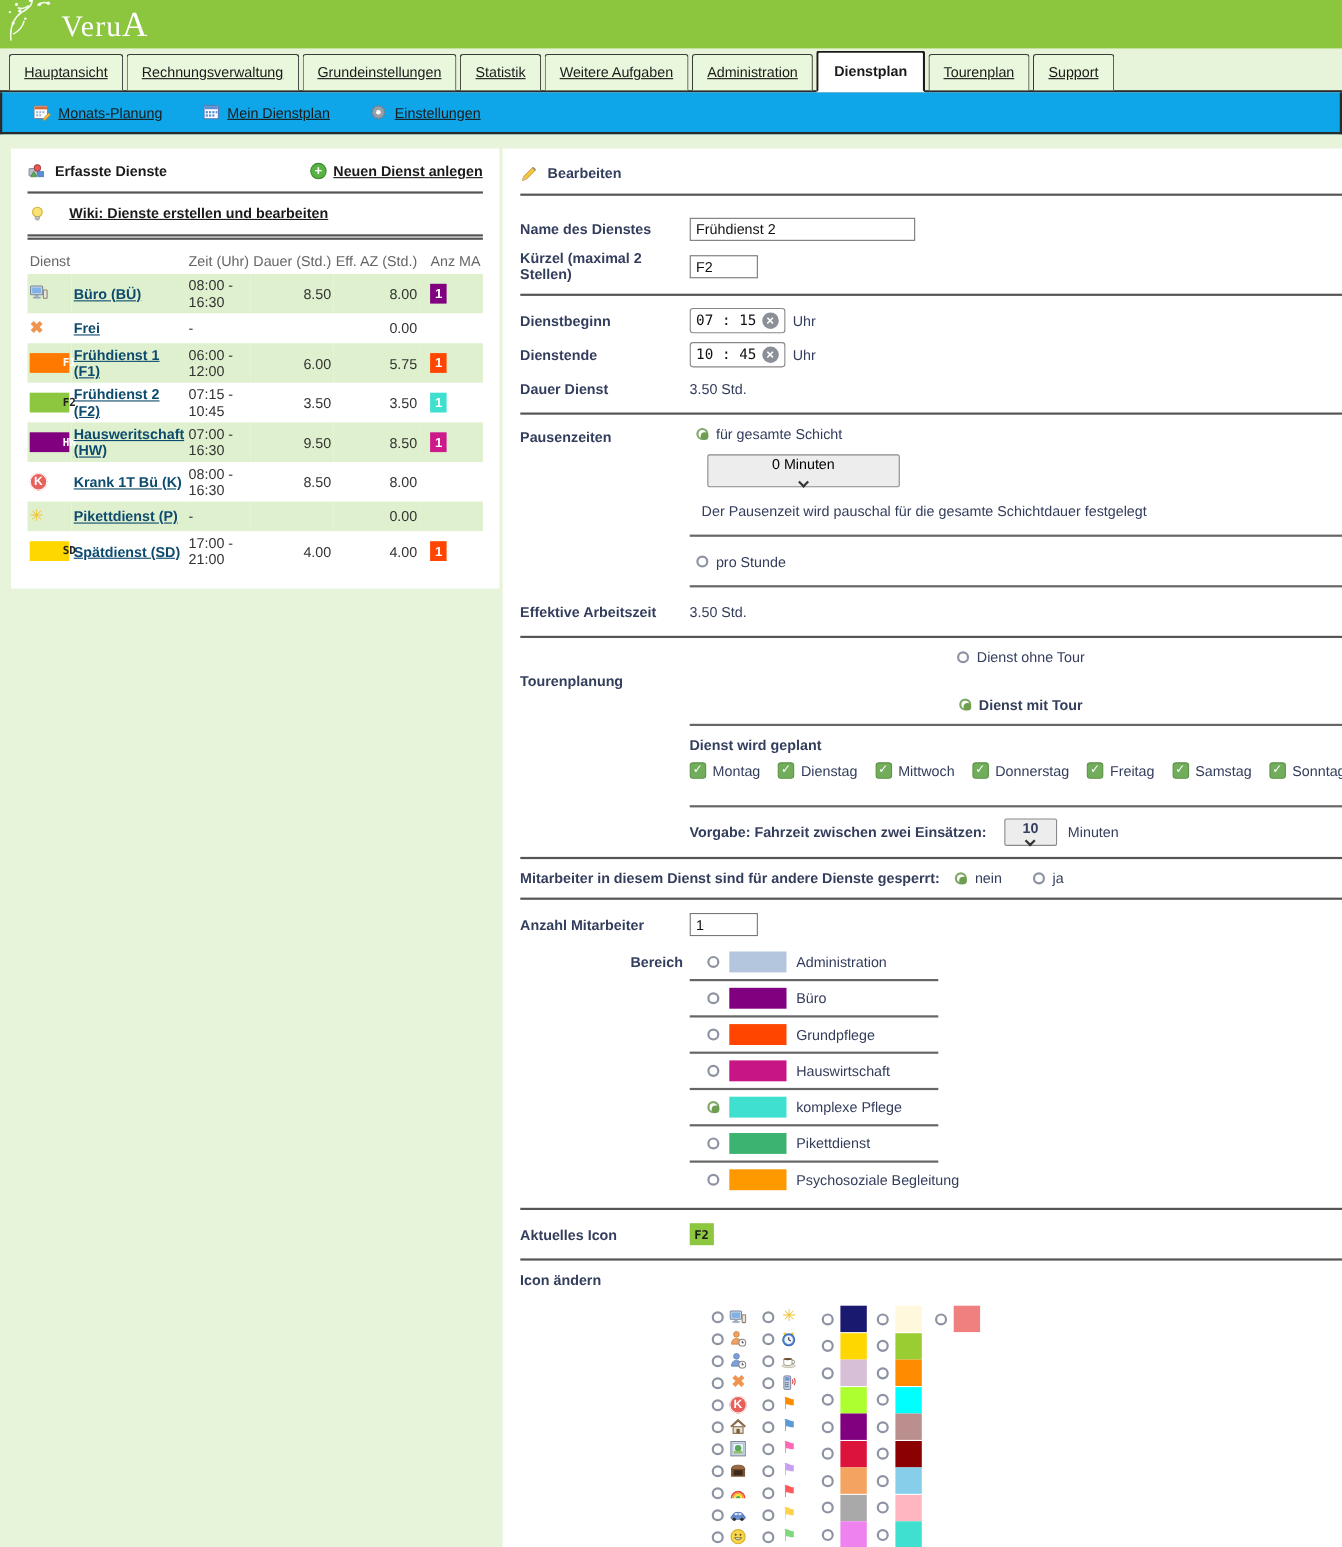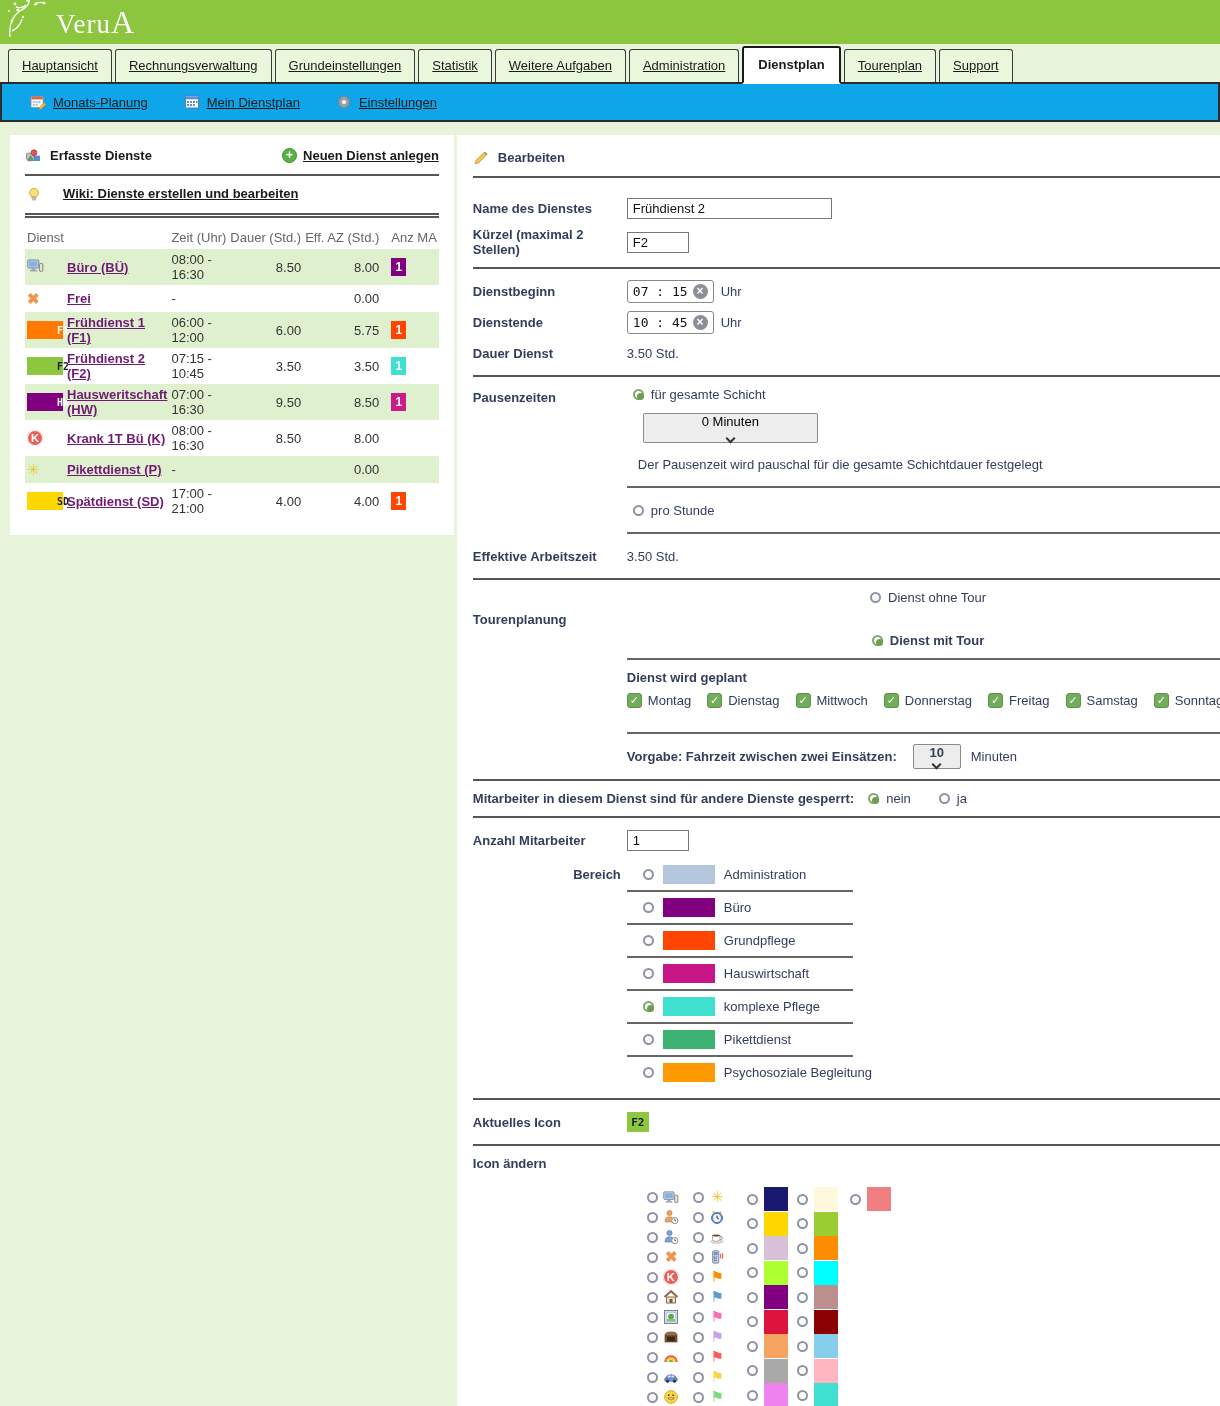--- a/index.html
+++ b/index.html
@@ -49,21 +49,21 @@
   .wiki-row { display:flex; align-items:flex-start; gap:21px; margin:10px 0; font-weight:bold; cursor:pointer; }
   .wiki-row .lbl { text-decoration:underline; color:#1a1a1a; }
   .dbl-hr { border-top:2px solid #555; border-bottom:2px solid #555; height:5px; margin:8px 0 4px 0; }
   table.dlist { width:100%; border-collapse:collapse; margin-top:8px; }
   table.dlist th { font-weight:normal; color:#666; text-align:left; padding:4px 2px; font-size:13px; white-space:nowrap;margin-top:34px; }
   table.dlist th.r { text-align:right; }
   table.dlist td { padding:3px 2px; height:27px; color:#333; }
   table.dlist td.r { text-align:right; }
   tr.zebra-a td { background:#DFF0CE; }
   tr.zebra-b td { background:#fff; }
-  .svc-link { font-weight:bold; text-decoration:underline; color:#701a75; cursor:pointer; }
+  .svc-link { font-weight:bold; text-decoration:underline; color:#0c4a6e; cursor:pointer; }
   .lb { width:18px; height:18px; display:flex; align-items:center; justify-content:center; font-family:"DejaVu Sans Mono", monospace; font-weight:bold; font-size:10px;padding-left:36px; }
   .lb-light { color:#fff; } .lb-dark { color:#222; }
   .k-badge { width:16px; height:16px; border-radius:50%; background:#E8605A; color:#fff; font-weight:bold; font-size:11px; display:flex; align-items:center; justify-content:center; box-shadow:inset 0 0 0 1px #fff; }
   .glyph { font-size:15px; line-height:16px; display:inline-block; }
   .x-g { color:#F0954F; font-weight:bold; }
   .ast-g { color:#F0C535; }
   .anz { display:inline-flex; width:15px; height:18px; align-items:center; justify-content:center; color:#fff; font-weight:bold; font-size:12px; }
   .anz:empty { display:none; }
   
   .ptitle { display:flex; align-items:center; gap:8px; font-weight:bold; color:#333D5C; font-size:13px; padding-top:2px; }

